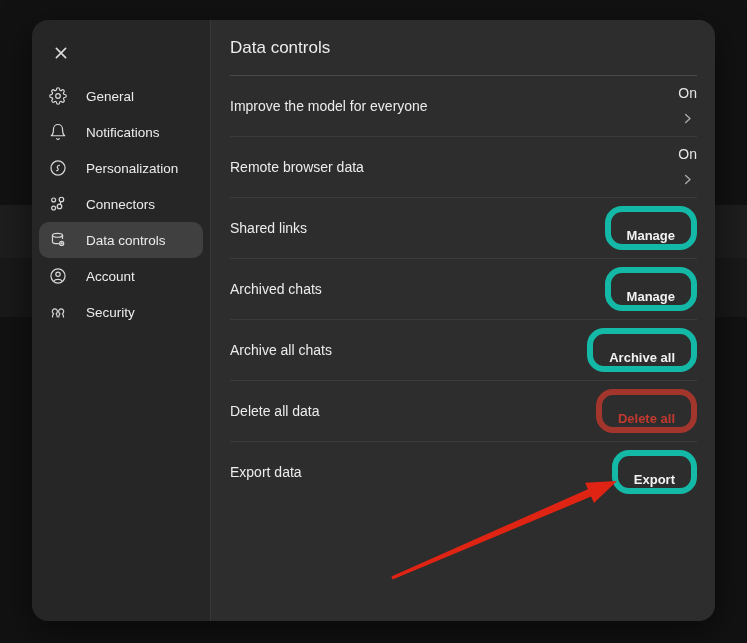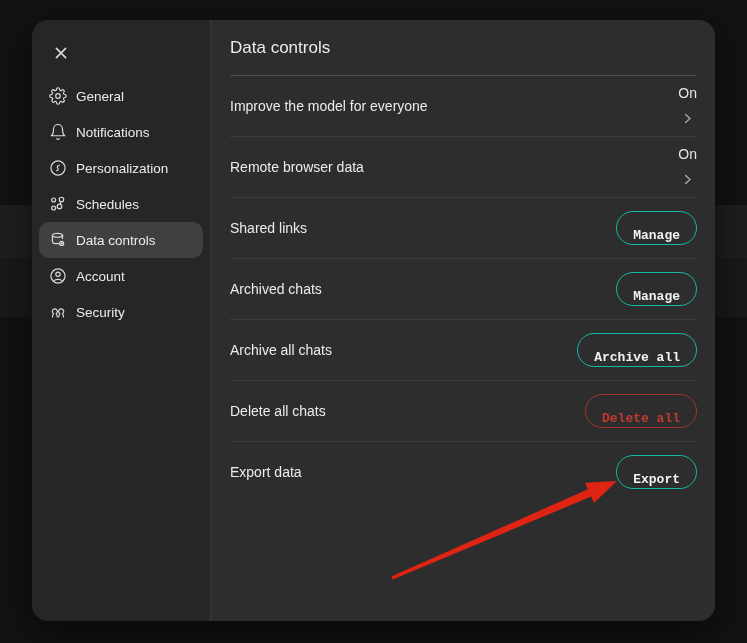--- a/index.html
+++ b/index.html
@@ -26,21 +26,21 @@
     width:179px;flex-shrink:0;box-sizing:border-box;
     background:#262626;border-right:1px solid #383838;
     padding-top:22px;
   }
   .close-btn{
     display:block;margin-left:18px;padding:2px;height:20px;
     background:none;border:none;cursor:pointer;line-height:0;
   }
   .nav{margin-top:16px;padding:0 7px;display:flex;flex-direction:column;}
   .nav-item{
-    height:36px;display:flex;align-items:center;gap:9px;
+    height:36px;display:flex;align-items:center;gap:19px;
     padding:0 10px;border-radius:10px;cursor:pointer;
     color:#ececec;font-size:13.5px;font-weight:500;white-space:nowrap;
   }
   .nav-item.selected{background:#404040;}
   .icon{display:flex;width:18px;height:18px;align-items:center;justify-content:center;flex-shrink:0;}
 
   
   .panel{
     flex:1;box-sizing:border-box;background:#2d2d2d;
     padding:0 18px 0 19px;display:flex;flex-direction:column;
@@ -53,23 +53,23 @@
   .row{
     height:60px;display:flex;align-items:center;justify-content:space-between;
     border-bottom:1px solid #3c3c3c;
   }
   .row:last-child{border-bottom:none;}
   .row-label{font-size:14px;font-weight:400;color:#ececec;}
   .row-right{display:flex;align-items:center;gap:9px;flex-direction:column;}
   .row-value{font-size:14px;color:#e6e6e6;}
   .pill-btn{
     height:34px;padding:16px 16px;border-radius:17px;
-    border:1px solid #14b8a6;background:transparent;
+    border:6px solid #14b8a6;background:transparent;
     color:#f2f2f2;font-size:13px;font-weight:700;
-    font-family:Liberation Mono, monospace;cursor:pointer;white-space:nowrap;
+    font-family:Liberation Sans, sans-serif;cursor:pointer;white-space:nowrap;
   }
   .pill-btn.danger{color:#c03a30;border-color:#a3362c;}
 
   
   .arrow-overlay{position:absolute;left:0;top:0;pointer-events:none;z-index:5;}
 </style>
 </head>
 <body>
 
 <div class="stage">
@@ -129,21 +129,21 @@
               <svg width="18" height="18" viewBox="0 0 24 24">
                 <g stroke="#d9d9d9" stroke-width="1.6" fill="none" stroke-linecap="round" stroke-linejoin="round">
                   <circle cx="6.2" cy="6.6" r="2.6"></circle>
                   <circle cx="6.2" cy="17.4" r="2.6"></circle>
                   <circle cx="16.6" cy="6" r="3"></circle>
                   <circle cx="14" cy="15.2" r="3"></circle>
                   <line x1="15.9" y1="8.9" x2="14.8" y2="12.3"></line>
                 </g>
               </svg>
             </span>
-    <span class="nav-label">Schedules</span>
+    <span class="nav-label">Connectors</span>
   </div>
 
 
   <div class="nav-item selected">
     <span class="icon">
               <svg width="18" height="18" viewBox="0 0 24 24">
                 <g stroke="#d9d9d9" stroke-width="1.6" fill="none" stroke-linecap="round" stroke-linejoin="round">
                   <ellipse cx="11.3" cy="5.7" rx="6.7" ry="2.6"></ellipse>
                   <path d="M4.6 5.7v8.6c0 1.4 2.9 2.6 6.7 2.6.5 0 1 0 1.4-.1"></path>
                   <path d="M18 5.7v4.2"></path>
@@ -224,21 +224,21 @@
   </div>
 
   <div class="row">
     <span class="row-label">Archive all chats</span>
     <span class="row-right">
       <button class="pill-btn">Archive all</button>
     </span>
   </div>
 
   <div class="row">
-    <span class="row-label">Delete all chats</span>
+    <span class="row-label">Delete all data</span>
     <span class="row-right">
       <button class="pill-btn danger">Delete all</button>
     </span>
   </div>
 
   <div class="row">
     <span class="row-label">Export data</span>
     <span class="row-right">
       <button class="pill-btn">Export</button>
     </span>

